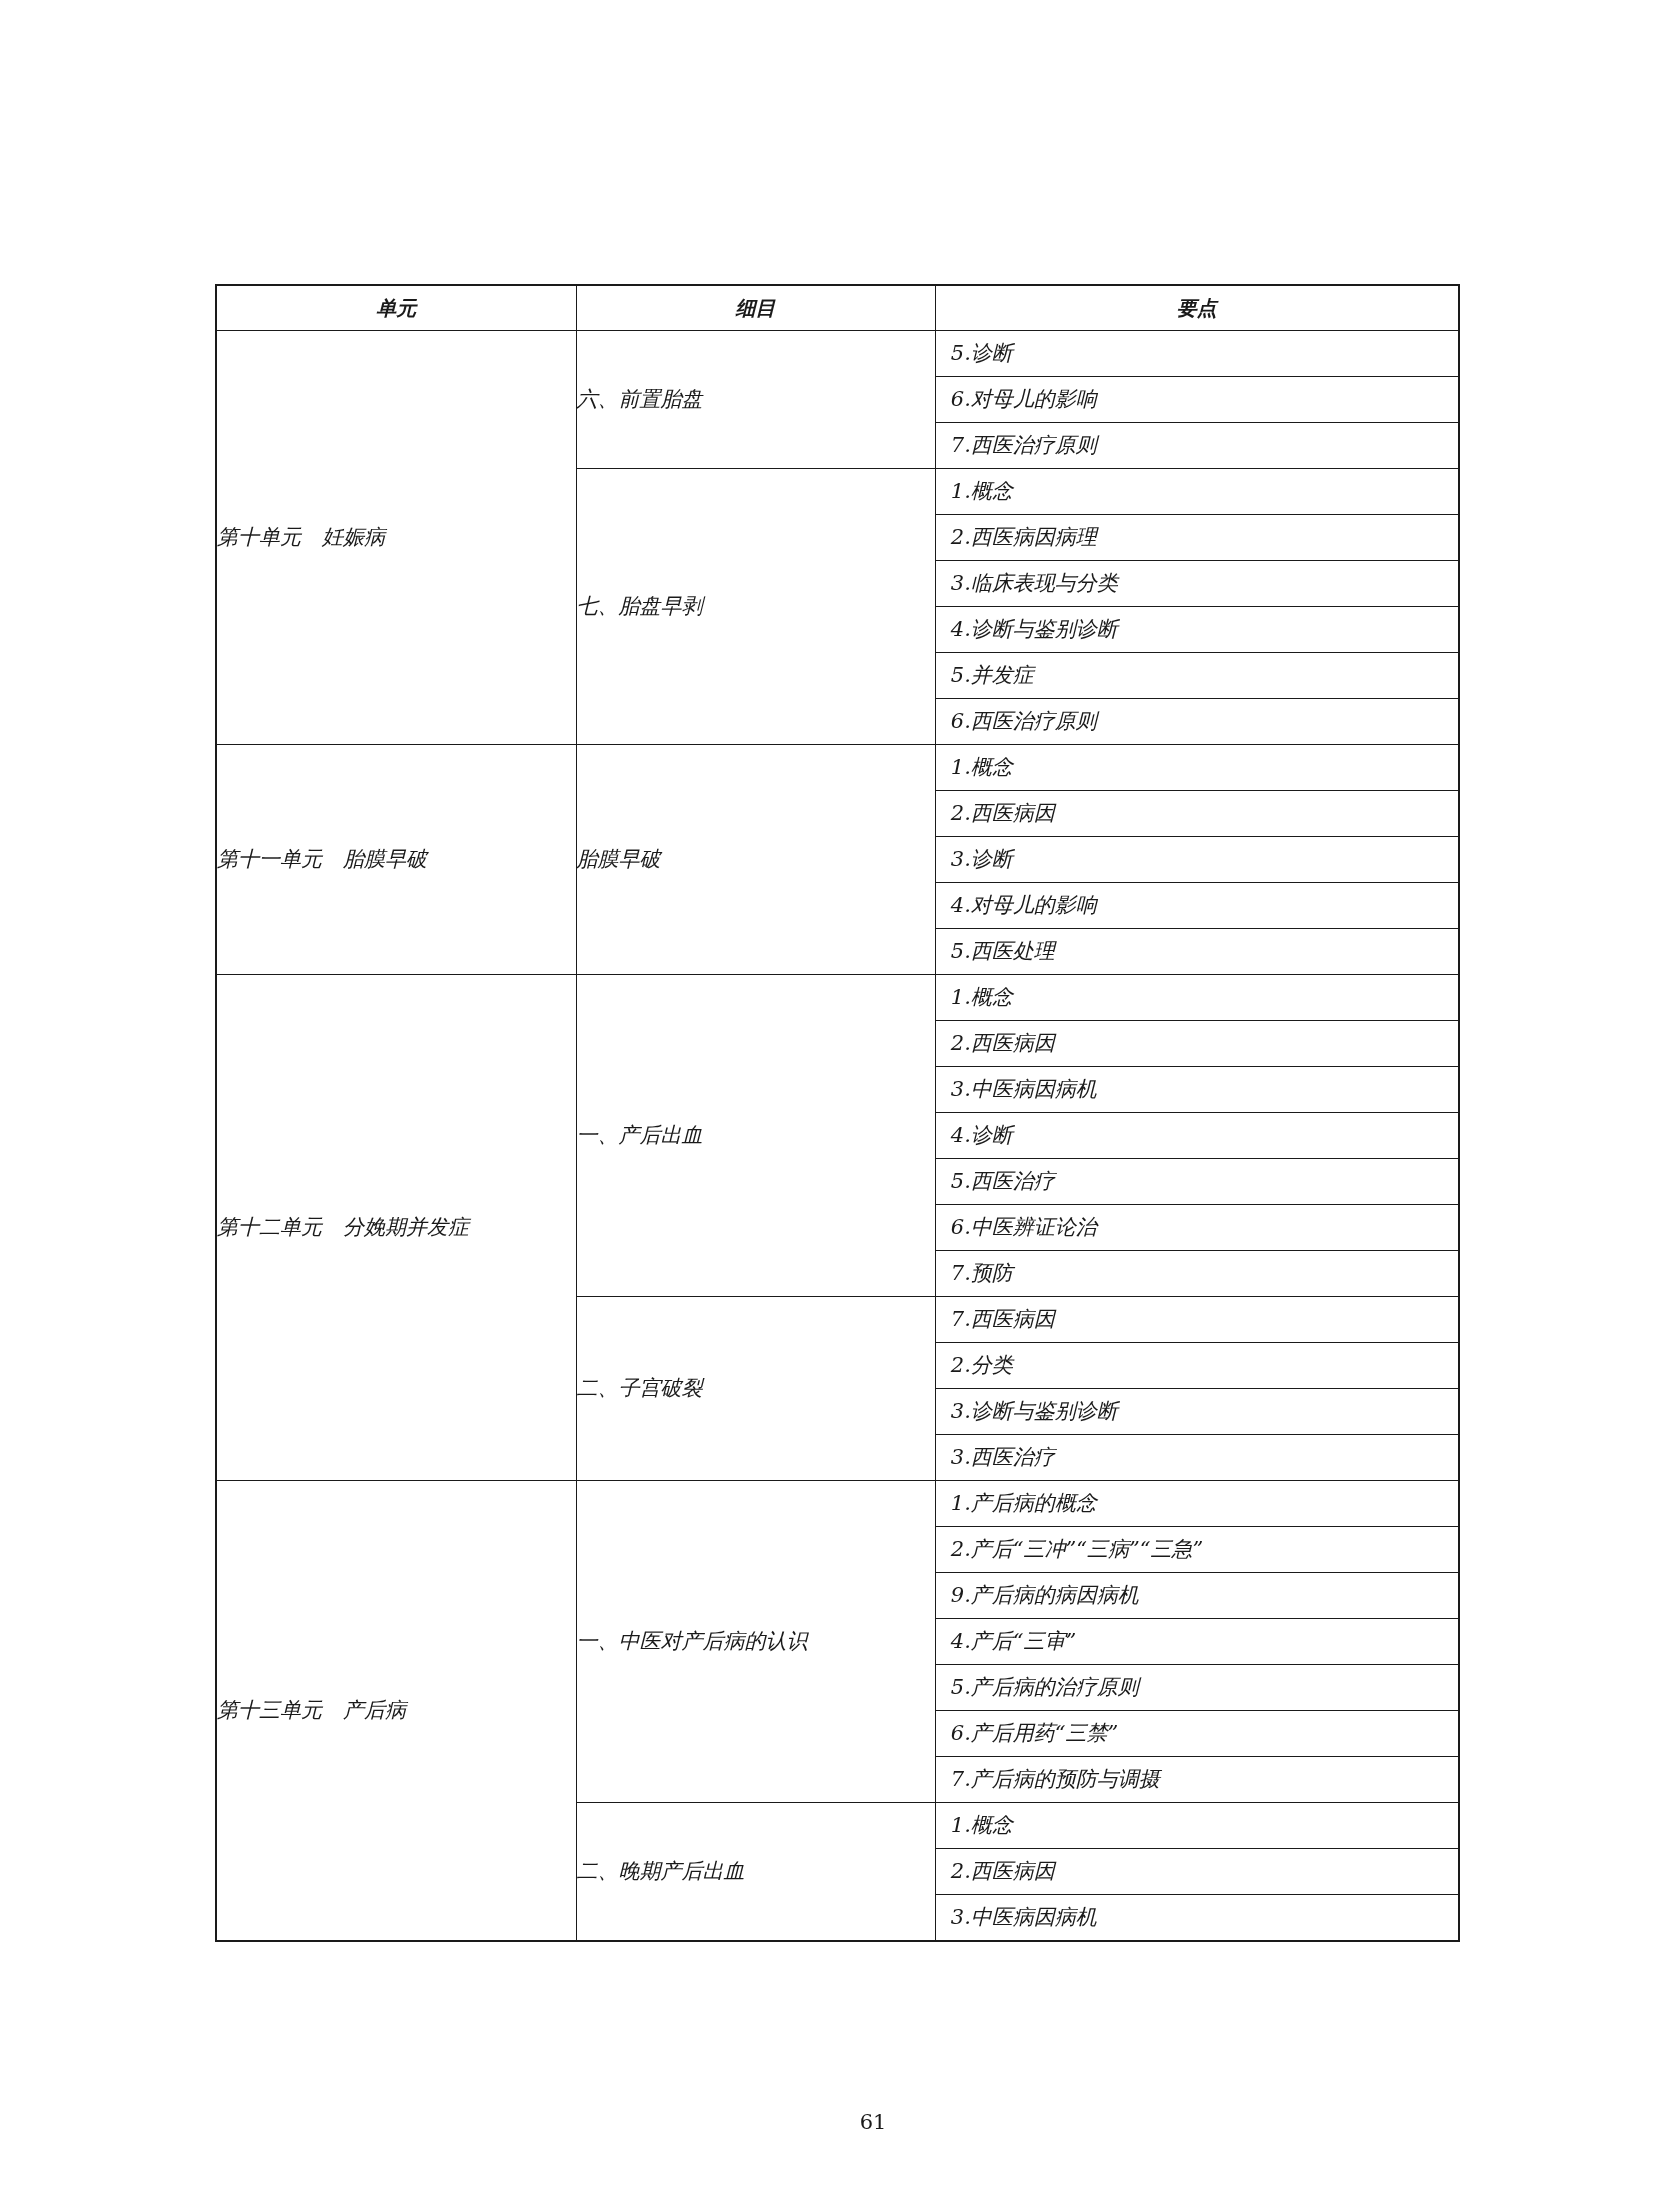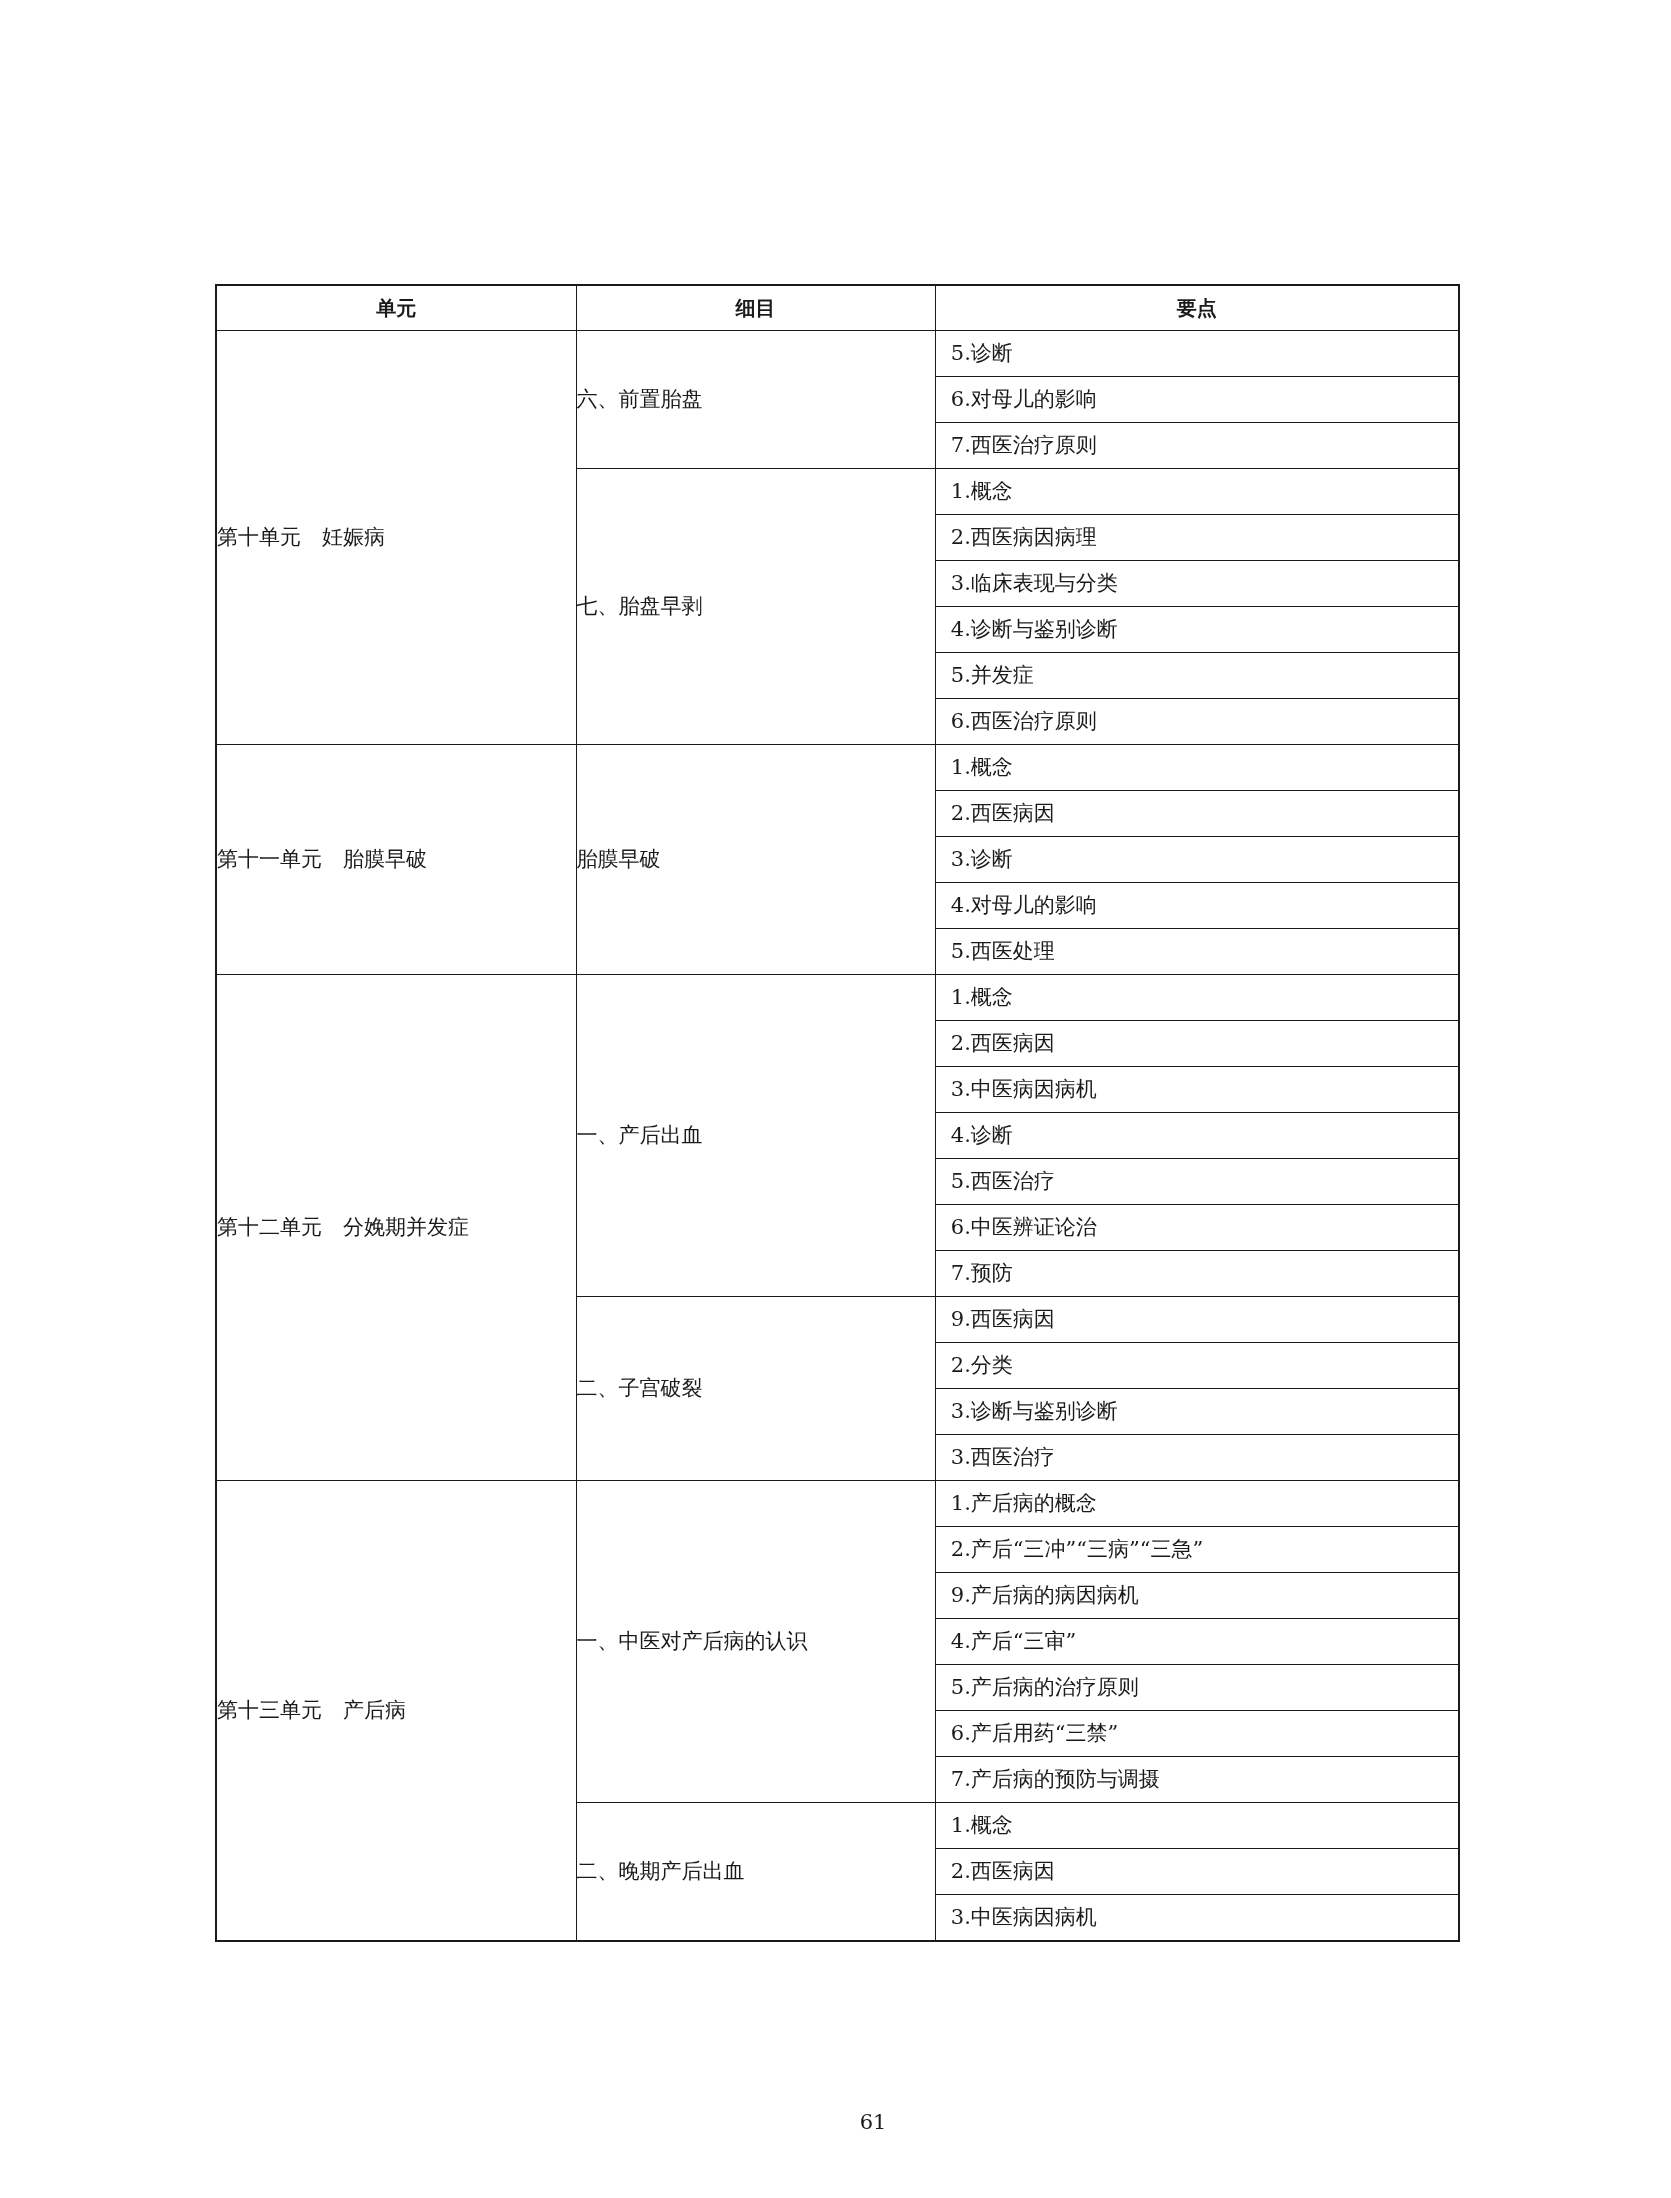--- a/index.html
+++ b/index.html
@@ -8,21 +8,21 @@
   .syllabus-table {
     position: absolute; left: 215px; top: 284px; width: 1244px;
     border-collapse: collapse; table-layout: fixed;
     border: 2.9px solid #1a1a1a;
   }
   .syllabus-table col.c1 { width: 360px; }
   .syllabus-table col.c2 { width: 359px; }
   .syllabus-table col.c3 { width: 524px; }
   .syllabus-table th, .syllabus-table td {
     border: 1.9px solid #1a1a1a; padding: 0; font-size: 21px; line-height: 1;
-    vertical-align: middle; white-space: nowrap;
+    vertical-align: middle; white-space: nowrap; font-style: italic;
   }
   .syllabus-table th {
     height: 44px; font-family: "DejaVu Sans", "Liberation Sans", sans-serif;
     font-weight: bold; font-size: 20px; text-align: center;
   }
   .syllabus-table td { height: 45px; }
   td.unit-cell, td.item-cell { padding-left: 0; }
   td.point-cell { padding-left: 15.3px; }
   .page-number {
     position: absolute; left: 0; width: 1672px; top: 2110px; text-align: center;
@@ -111,21 +111,21 @@
         <td class="point-cell">5.西医治疗</td>
       </tr>
       <tr>
         <td class="point-cell">6.中医辨证论治</td>
       </tr>
       <tr>
         <td class="point-cell">7.预防</td>
       </tr>
       <tr>
         <td class="item-cell" rowspan="4">二、子宫破裂</td>
-        <td class="point-cell">9.西医病因</td>
+        <td class="point-cell">7.西医病因</td>
       </tr>
       <tr>
         <td class="point-cell">2.分类</td>
       </tr>
       <tr>
         <td class="point-cell">3.诊断与鉴别诊断</td>
       </tr>
       <tr>
         <td class="point-cell">3.西医治疗</td>
       </tr>

